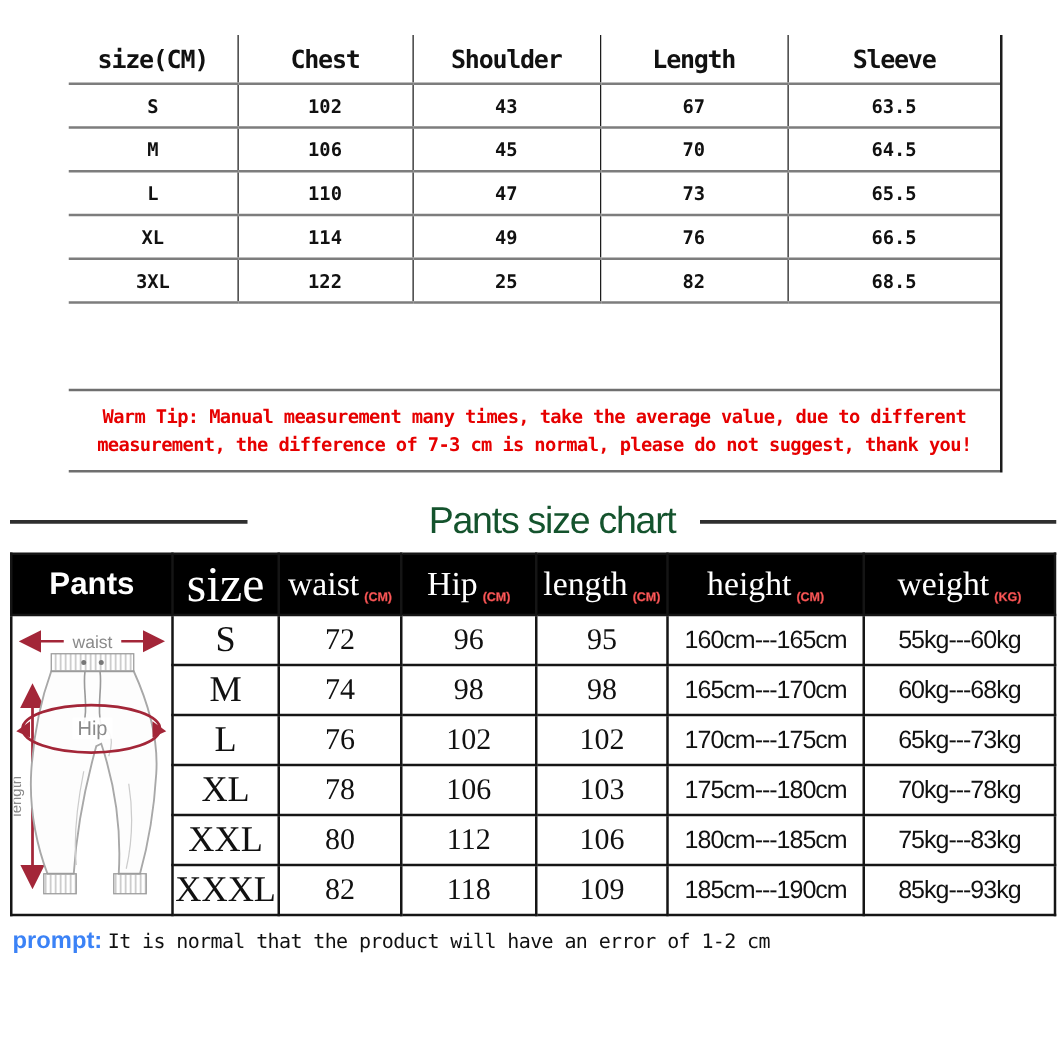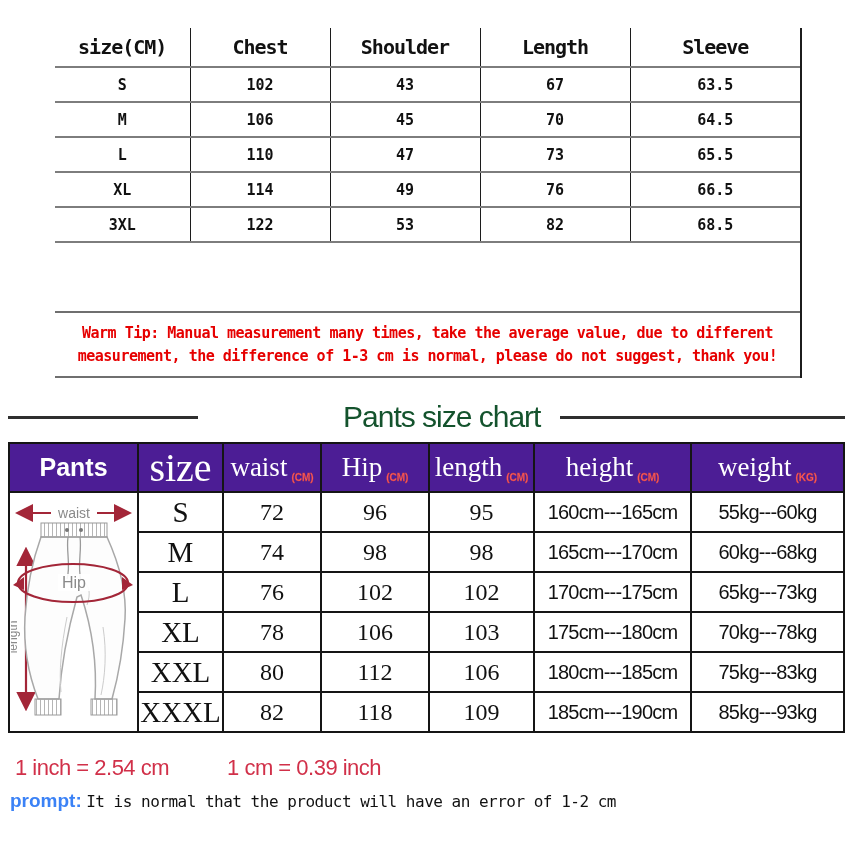--- a/index.html
+++ b/index.html
@@ -39,21 +39,21 @@
     font-size:30px;color:#14532d;font-weight:400;letter-spacing:-1px;
     margin:0 20px 0 145px;white-space:nowrap;
   }
   
   table.pants-table{
     border-collapse:collapse;width:835px;margin-left:8px;table-layout:fixed;
   }
   .pants-table th,.pants-table td{
     border:2px solid #151515;text-align:center;padding:0;
   }
-  .pants-table thead th{background:#4c1d95;color:#fff;height:37px;vertical-align:middle;}
+  .pants-table thead th{background:#000000;color:#fff;height:37px;vertical-align:middle;}
   .pants-corner{font-weight:700;font-size:25px;font-family:"Liberation Sans",sans-serif;}
   .ph-label{font-family:"Liberation Serif", serif;font-weight:400;font-size:27px;}
   .pants-table thead th:nth-child(2) .ph-label{font-size:40px;}
   .ph-unit{
     color:#ff5a5a;font-size:10px;font-weight:700;margin-left:4px;
     position:relative;top:5px;font-family:"Liberation Sans",sans-serif;
     -webkit-text-stroke:0.3px #c94040;
   }
   .pants-table tbody td{height:38px;background:#fff;vertical-align:middle;}
   .c-size{font-family:"Liberation Serif", serif;font-size:29px;}
@@ -115,28 +115,28 @@
           <tr>
             <td>XL</td>
             <td>114</td>
             <td>49</td>
             <td>76</td>
             <td>66.5</td>
           </tr>
           <tr>
             <td>3XL</td>
             <td>122</td>
-            <td>53</td>
+            <td>25</td>
             <td>82</td>
             <td>68.5</td>
           </tr>
         </tbody>
     </table>
     <div class="gap-spacer"></div>
-    <div class="warm-tip">Warm Tip: Manual measurement many times, take the average value, due to different measurement, the difference of 1-3 cm is normal, please do not suggest, thank you!</div>
+    <div class="warm-tip">Warm Tip: Manual measurement many times, take the average value, due to different measurement, the difference of 7-3 cm is normal, please do not suggest, thank you!</div>
   </div>
 
   <div class="pants-title-row">
     <span class="dash dash-left"></span>
     <span class="pants-title">Pants size chart</span>
     <span class="dash dash-right"></span>
   </div>
 
   <table class="pants-table">
     <colgroup>
@@ -239,21 +239,18 @@
           <td class="c-size">XXXL</td>
           <td class="c-num">82</td>
           <td class="c-num">118</td>
           <td class="c-num">109</td>
           <td class="c-range">185cm---190cm</td>
           <td class="c-range">85kg---93kg</td>
         </tr>
       </tbody>
   </table>
 
-  <div class="conversion">
-    <span class="conv-a">1 inch = 2.54 cm</span><span>1 cm = 0.39 inch</span>
-  </div>
   <div class="prompt-line">
     <span class="prompt-label">prompt:</span>
     <span class="prompt-text">It is normal that the product will have an error of 1-2 cm</span>
   </div>
 
 </div>
 
 </body></html>

